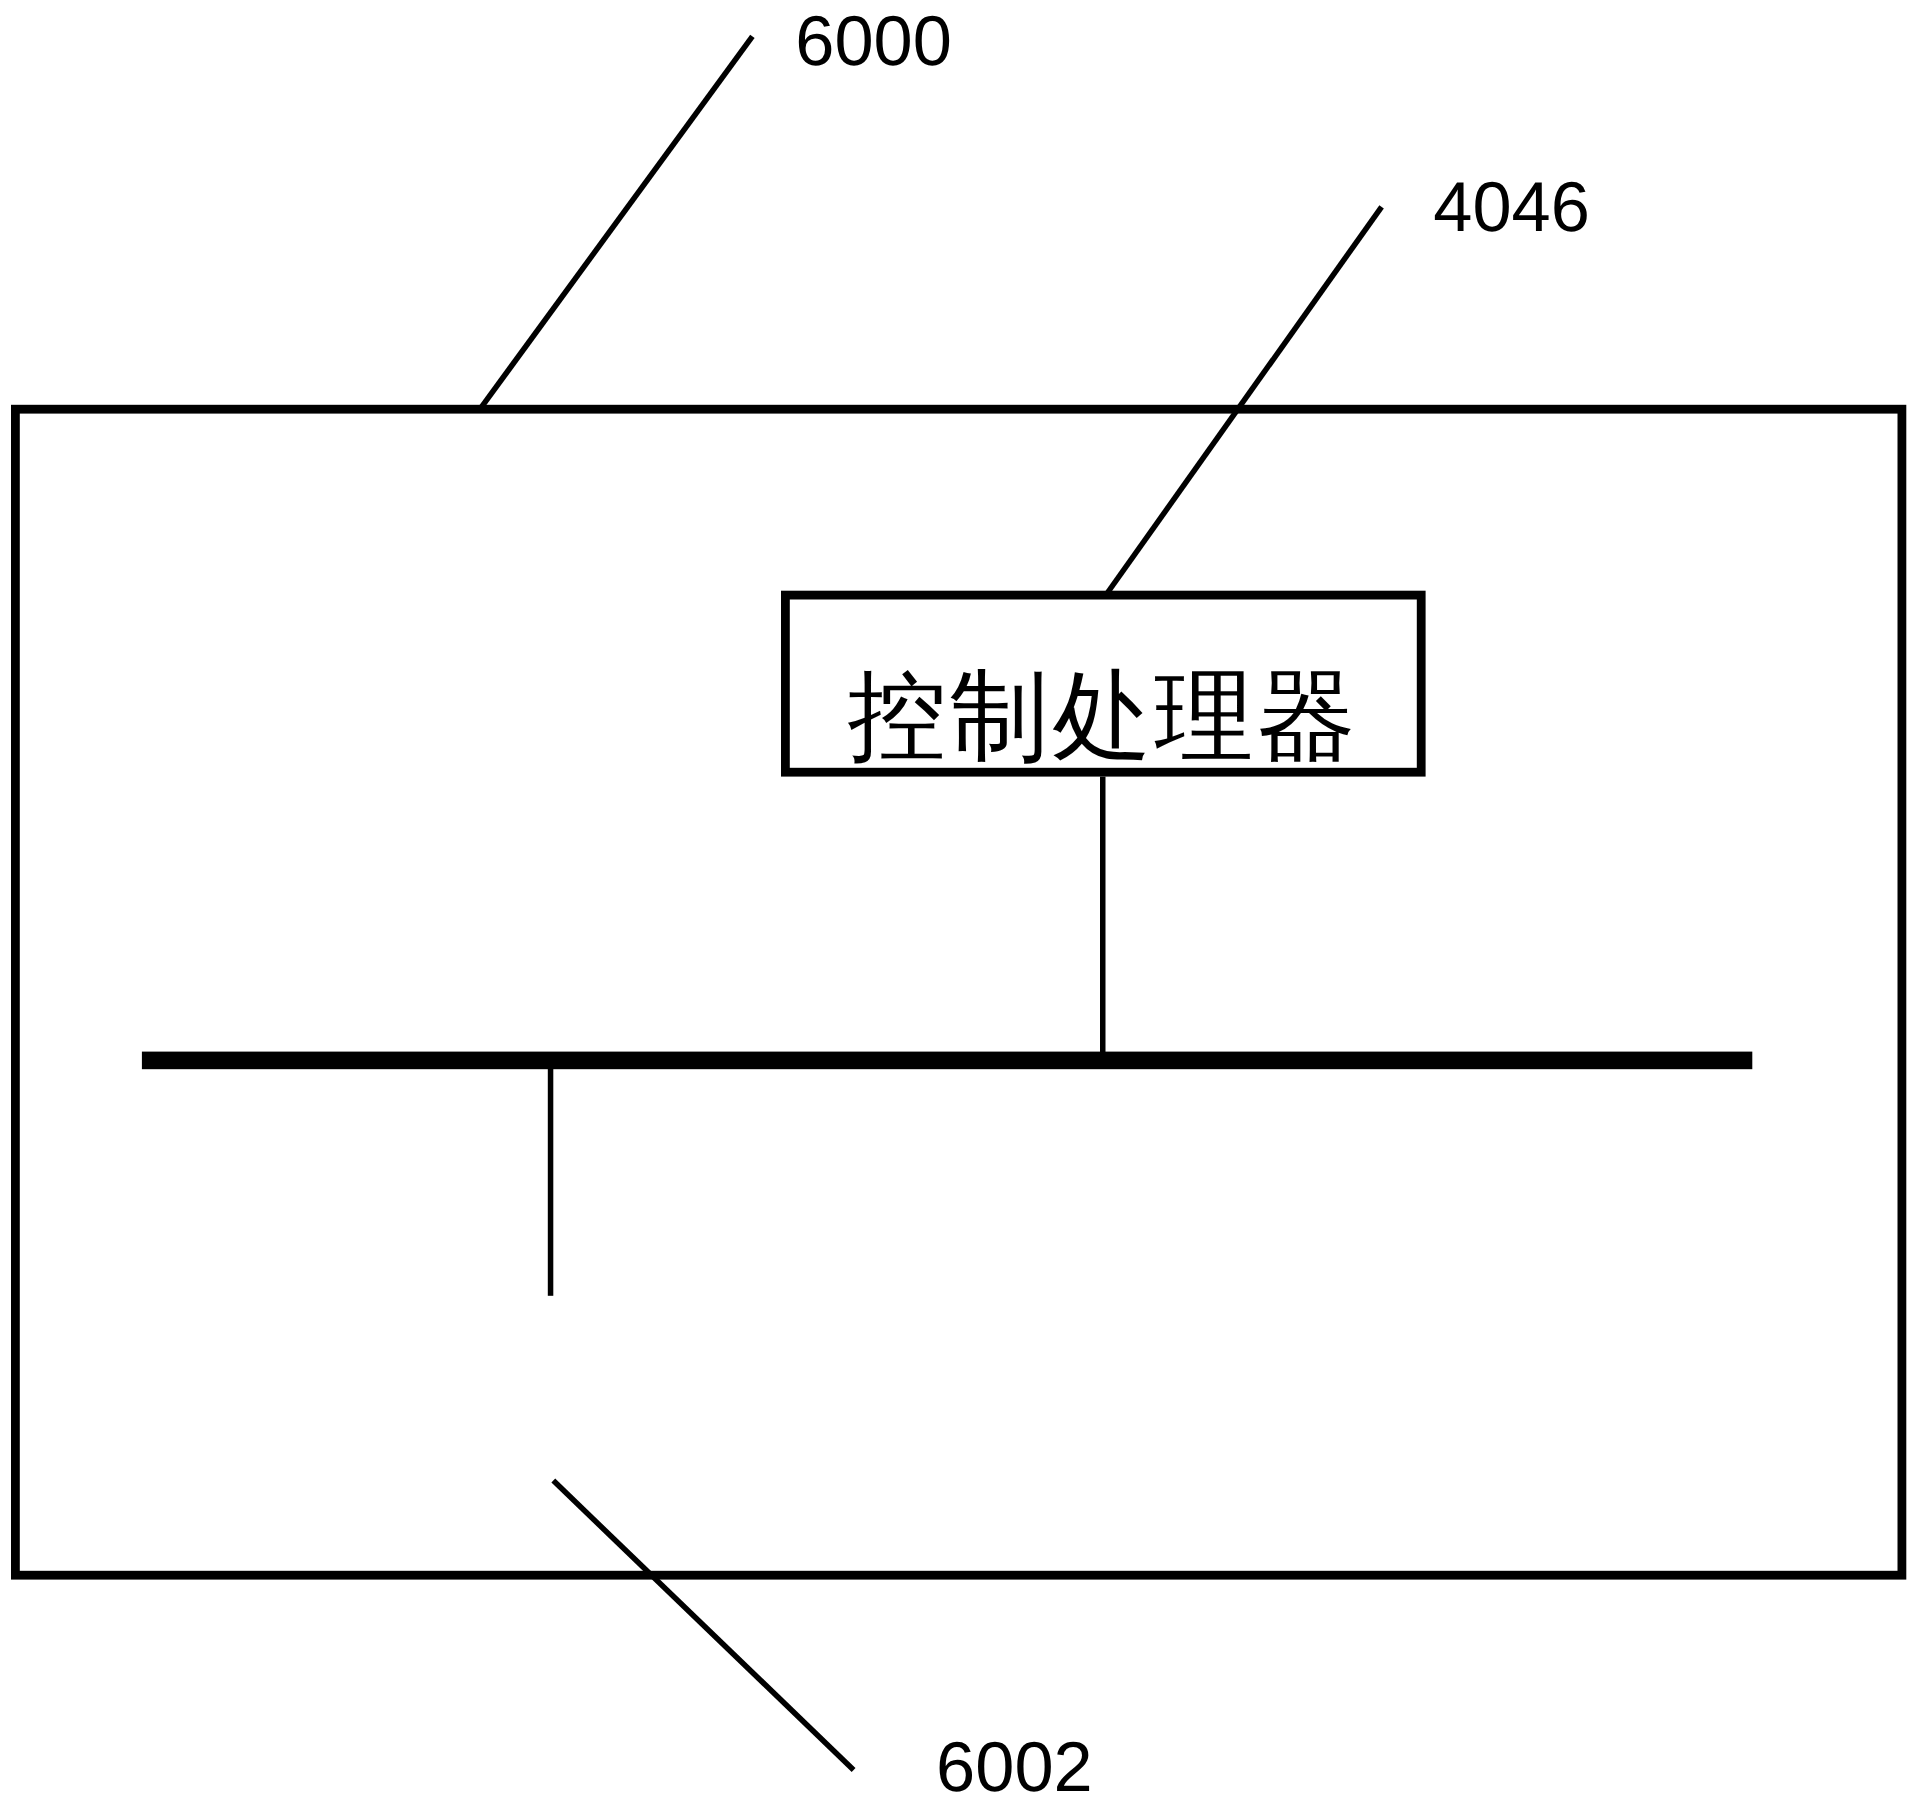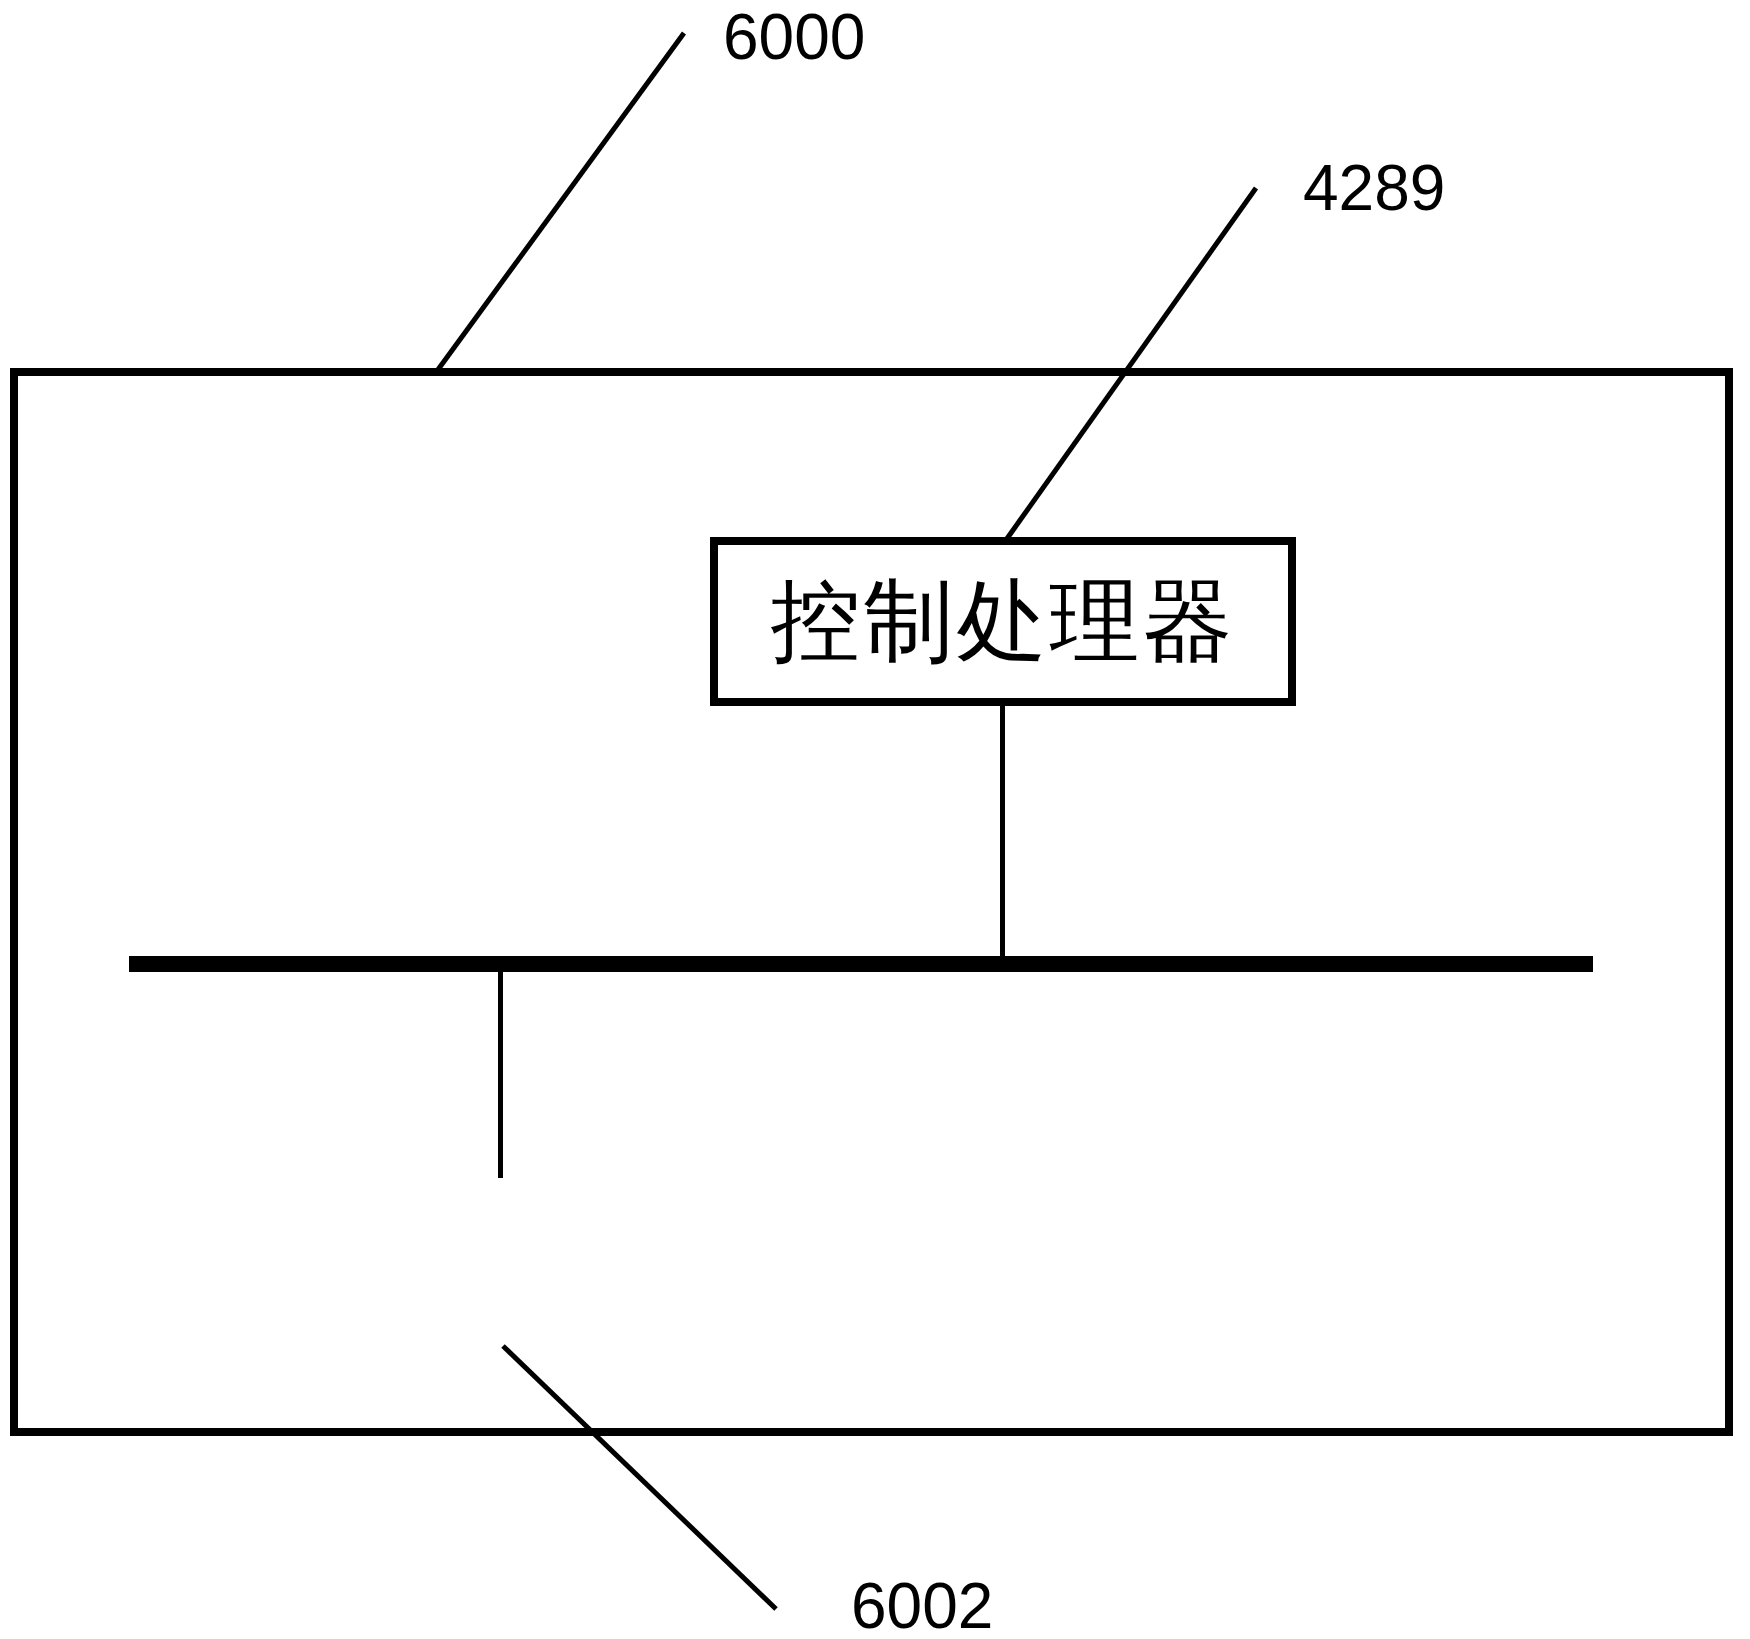--- a/index.html
+++ b/index.html
@@ -28,21 +28,21 @@
     box-sizing: border-box;
     background: transparent;
   }
 
   
   .block {
     border: 8px solid #000000;
     box-sizing: border-box;
     background: #ffffff;
     display: flex;
-    align-items: center;
+    align-items: flex-end;
     justify-content: center;
   }
   #processor-block {
     left: 710px;
     top: 537px;
     width: 586px;
     height: 169px;
   }
   #memory-block {
     left: 195px;
@@ -128,17 +128,17 @@
     <span class="block-label">控制处理器</span>
   </div>
 
   <svg id="leader-lines-svg" class="abs" viewBox="0 0 1750 1639" xmlns="http://www.w3.org/2000/svg">
     <line x1="684" y1="33" x2="437" y2="371" stroke="#000000" stroke-width="5"></line>
     <line x1="1256" y1="188" x2="1006" y2="540" stroke="#000000" stroke-width="5"></line>
     <line x1="503" y1="1346" x2="776" y2="1609" stroke="#000000" stroke-width="5"></line>
   </svg>
 
   <div id="ref-label-6000" class="abs ref-label">6000</div>
-  <div id="ref-label-6001" class="abs ref-label">4289</div>
+  <div id="ref-label-6001" class="abs ref-label">4046</div>
   <div id="ref-label-6002" class="abs ref-label">6002</div>
 
 
 </div>
 
 </body></html>

